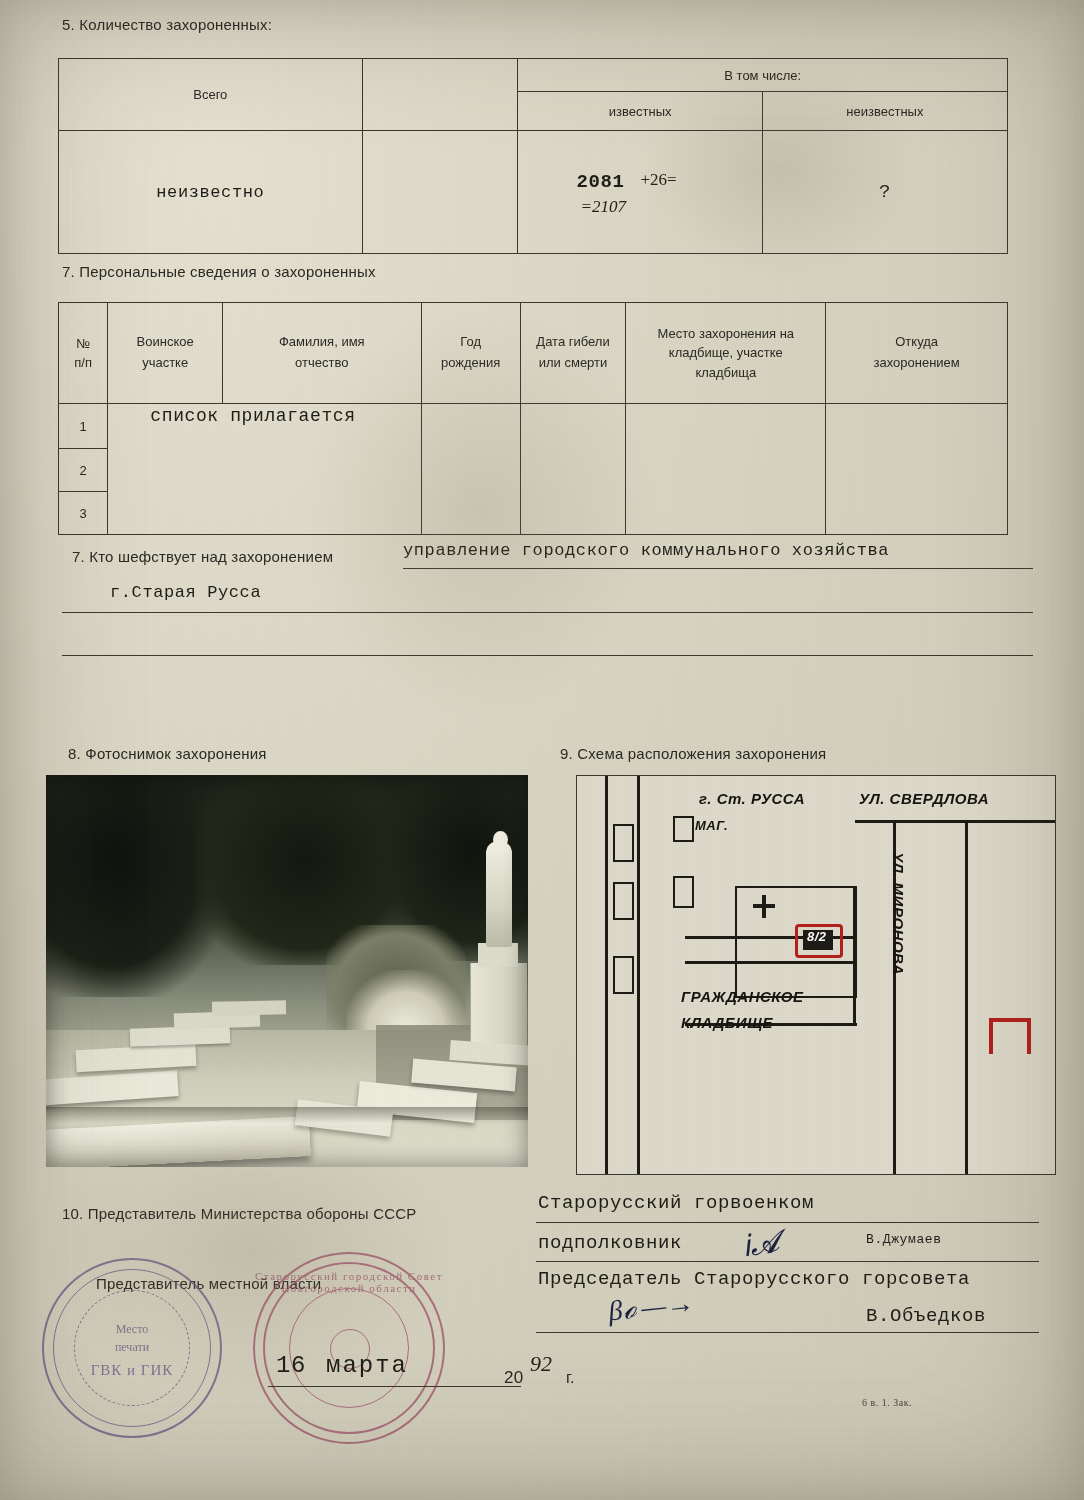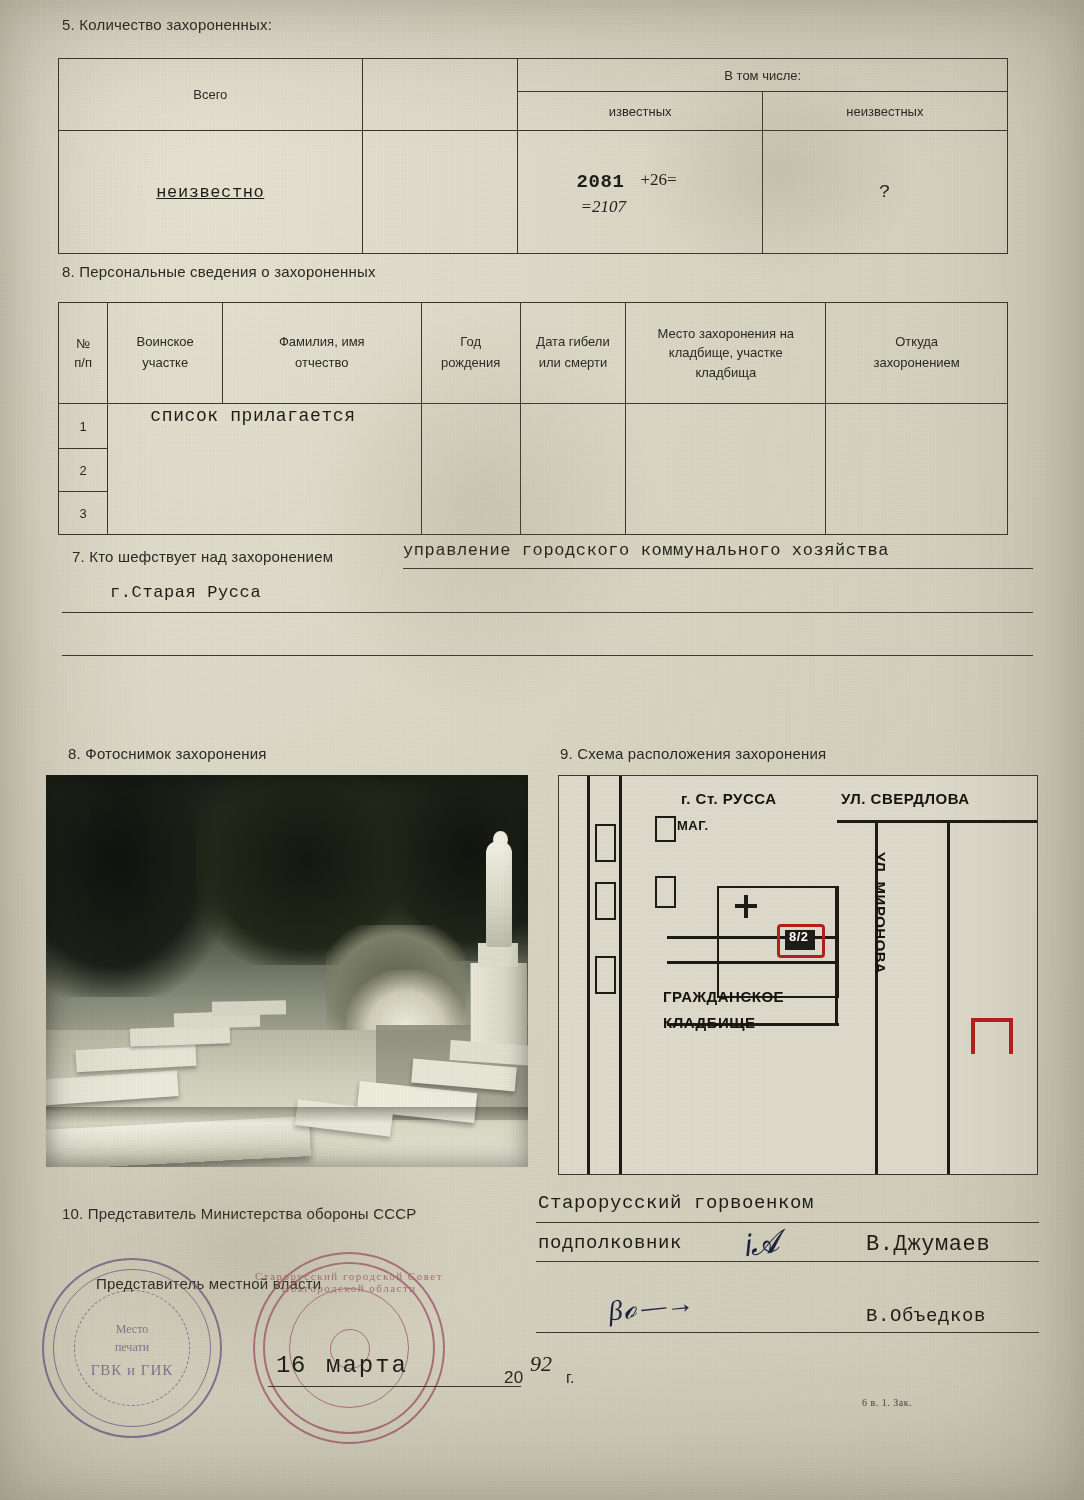--- a/index.html
+++ b/index.html
@@ -73,25 +73,26 @@
     position: absolute;
     left: 46px; top: 775px;
     width: 482px; height: 392px;
     background: #2b2b28;
     overflow: hidden;
     box-shadow: 0 0 0 1px #111 inset;
   }
   
   .map {
     position: absolute;
-    left: 558px; top: 775px;
+    left: 576px; top: 775px;
     width: 478px; height: 398px;
     background: #dedacb;
     border: 1px solid #3a382f;
     overflow: hidden;
+    font-style: italic;
   }
   .mapline { position: absolute; background: #1c1b16; }
   .mapbox { position: absolute; border: 2px solid #1c1b16; }
   .mtxt {
     position: absolute;
     font-family: "Liberation Sans", sans-serif;
     font-weight: bold;
     color: #15140f;
     letter-spacing: .5px;
     white-space: nowrap;
@@ -151,38 +152,38 @@
       <td rowspan="2" style="width:305px; height:62px;">Всего</td>
       <td rowspan="2" style="width:155px;"></td>
       <td colspan="2" style="height:28px;">В том числе:</td>
     </tr>
     <tr>
       <td style="width:245px; height:34px;">известных</td>
       <td style="width:245px;">неизвестных</td>
     </tr>
     <tr>
       <td style="height:118px;">
-        <span class="type" style="font-size:17px;text-decoration:underline;">неизвестно</span>
+        <span class="type" style="font-size:17px;">неизвестно</span>
       </td>
       <td></td>
       <td>
         <div style="position:relative; height:70px;">
           <span class="type" style="position:absolute; left:54px; top:14px; font-size:19px; font-weight:bold;">2081</span>
           <span class="hand-dark" style="position:absolute; left:118px; top:13px; font-size:17px;">+26=</span>
           <span class="hand-dark" style="position:absolute; left:58px; top:40px; font-size:17px; font-style:italic;">=2107</span>
         </div>
       </td>
       <td>
         <span class="type" style="font-size:19px;">?</span>
       </td>
     </tr>
   </tbody>
     </table>
 
-  <div class="tp lbl" style="left:62px; top:263px;">8. Персональные сведения о захороненных</div>
+  <div class="tp lbl" style="left:62px; top:263px;">7. Персональные сведения о захороненных</div>
 
   <table class="tbl" style="left:58px; top:302px; width:950px;">
     <tbody>
         <tr>
       <td style="width:42px; height:96px; line-height:1.5;">
         <div>№</div>
             <div>п/п</div>
       </td>
       <td style="width:108px; line-height:1.6;">
         <div>Воинское</div>
@@ -321,23 +322,24 @@
     <div style="position:absolute; left:412px; top:242px; width:34px; height:32px; border:4px solid #b5201c; border-top-width:4px; border-bottom:none;"></div>
   </div>
 
   <div class="tp lbl" style="left:62px; top:1205px;">10. Представитель Министерства обороны СССР</div>
 
   <div class="tp type" style="left:538px; top:1192px; font-size:19px;">Старорусский горвоенком</div>
   <div class="rule" style="left:536px; top:1222px; width:503px;"></div>
 
   <div class="tp type" style="left:538px; top:1232px; font-size:19px;">подполковник</div>
   <div class="sig" style="left:742px; top:1222px; font-size:30px; transform:rotate(-8deg);">ℹ𝓐</div>
-  <div class="tp type" style="left:866px; top:1232px; font-size:22px;">В.Джумаев</div>
+  <div class="tp type" style="left:866px; top:1232px; font-size:13px;">В.Джумаев</div>
   <div class="rule" style="left:536px; top:1261px; width:503px;"></div>
 
+  <div class="tp type" style="left:538px; top:1268px; font-size:19px;">Председатель Старорусского горсовета</div>
   <div class="sig" style="left:608px; top:1286px; font-size:28px; transform:rotate(-6deg);">βℴ —→</div>
   <div class="tp type" style="left:866px; top:1305px; font-size:19px;">В.Объедков</div>
   <div class="rule" style="left:536px; top:1332px; width:503px;"></div>
 
   <div class="tp lbl" style="left:96px; top:1275px;">Представитель местной власти</div>
 
   <div class="stamp stamp-purple" style="left:42px; top:1258px; width:180px; height:180px;">
     <div style="position:absolute; inset:9px; border:1px solid #6e5a86; border-radius:50%;"></div>
     <div style="position:absolute; inset:30px; border:1px dashed #6e5a86; border-radius:50%;"></div>
     <div class="stamp-txt" style="top:62px; font-size:12px;">Место</div>

